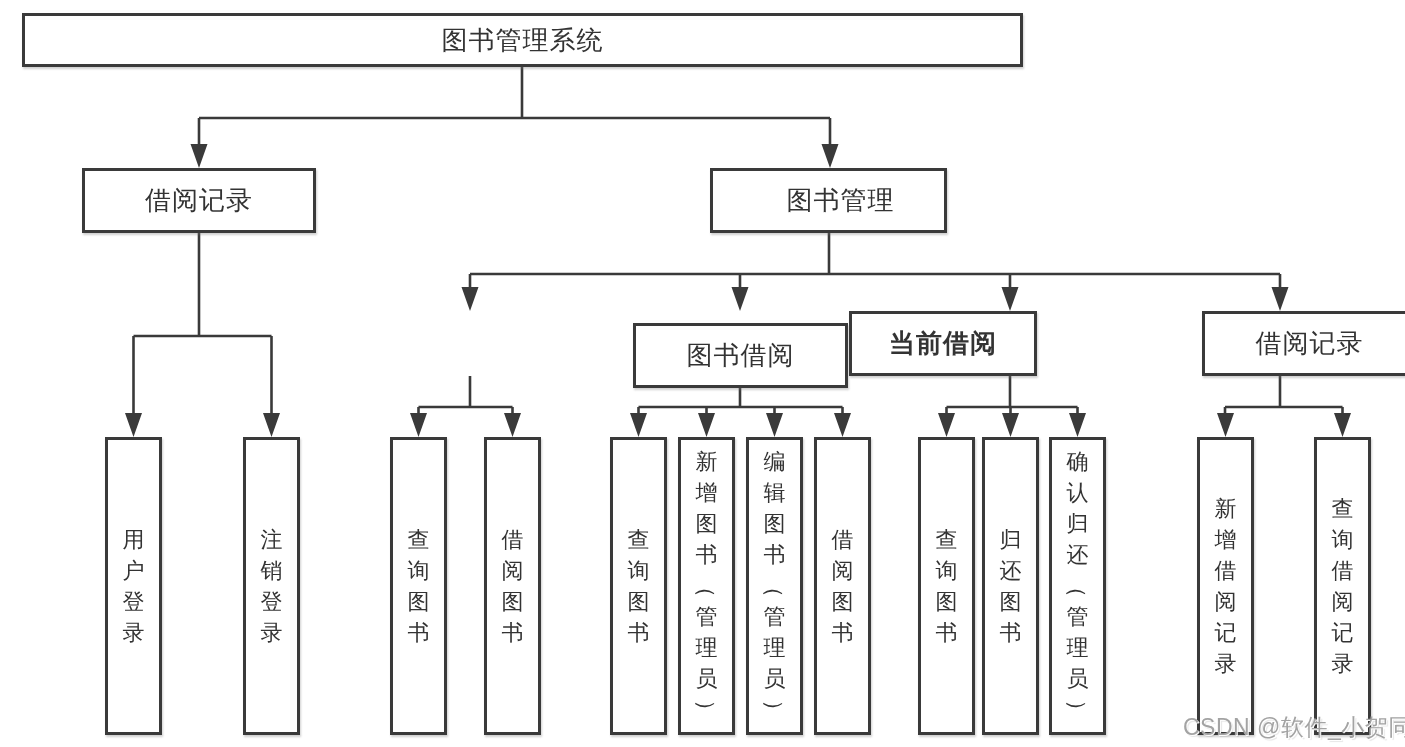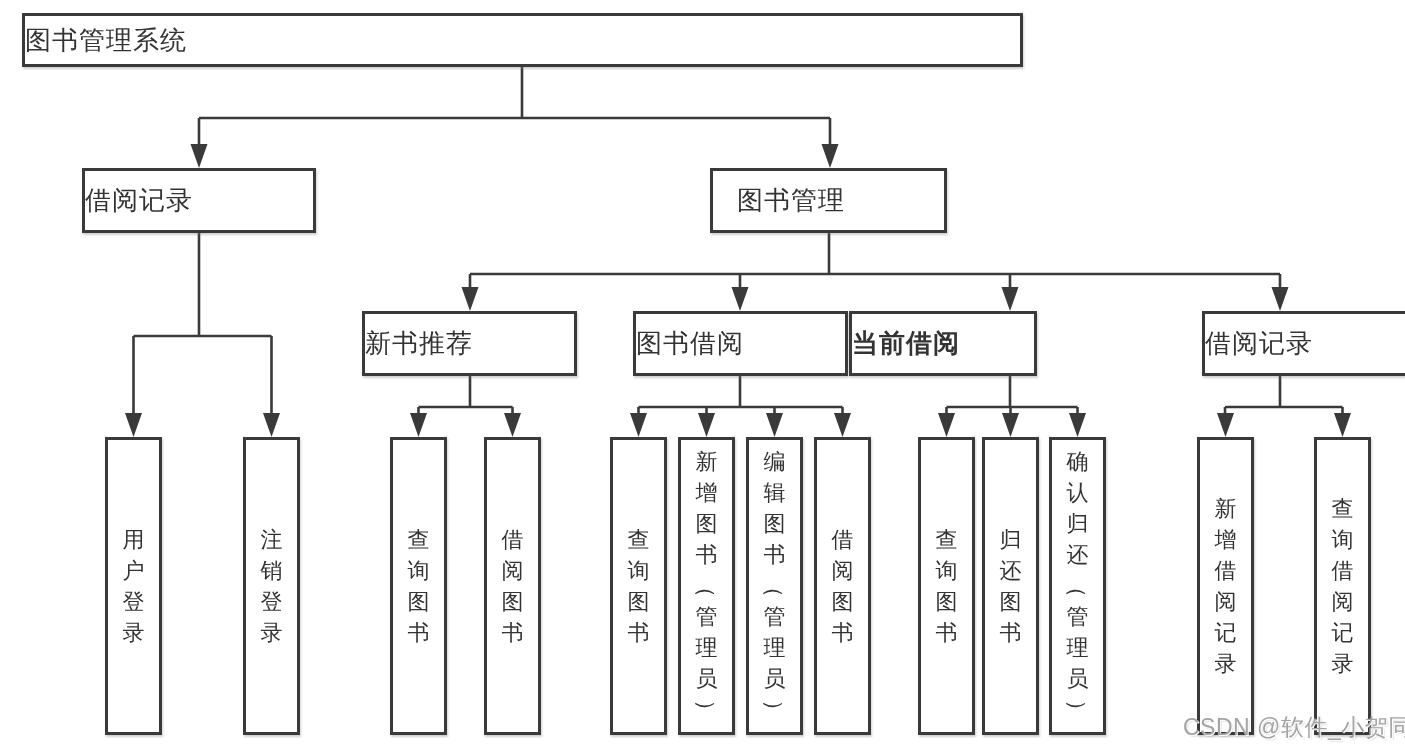--- a/index.html
+++ b/index.html
@@ -14,21 +14,21 @@
     font-family:"Liberation Sans","DejaVu Sans",sans-serif;overflow:hidden;
   }
   .connectors{position:absolute;left:0;top:0;width:1405px;height:747px;}
   .connectors .wire{fill:none;stroke:var(--line);stroke-width:2.6;}
   .connectors .head{fill:var(--line);stroke:none;}
   .nodebox{
     position:absolute;box-sizing:border-box;border:3px solid var(--line);
     background:#fff;color:var(--text);
     box-shadow:1px 2px 2px rgba(120,120,120,0.35);
   }
-  .hbox{display:flex;align-items:center;justify-content:flex-start;font-size:26px;letter-spacing:1px;}
+  .hbox{display:flex;align-items:center;justify-content:center;font-size:26px;letter-spacing:1px;}
   .vbox{
     width:57px;height:298px;display:flex;flex-direction:column;
     align-items:center;justify-content:center;font-size:22px;
   }
   .vchar{height:31px;width:100%;display:flex;align-items:center;justify-content:center;line-height:1;}
   .vchar.rot{transform:rotate(90deg);}
   .watermark{
     position:absolute;left:1183px;top:712px;z-index:5;
     font-size:23px;letter-spacing:0.5px;color:var(--watermark);
     text-shadow:1px 1px 0 rgba(255,255,255,0.95), 2px 2px 1px rgba(0,0,0,0.10);
@@ -101,24 +101,21 @@
     <span>图书管理系统</span>
   </div>
 
   <div class="nodebox hbox" style="left:82px;top:168px;width:234px;height:65px;">
     <span>借阅记录</span>
   </div>
   <div class="nodebox hbox" style="left:710px;top:168px;width:237px;height:65px;padding-left:24px;">
     <span>图书管理</span>
   </div>
 
-  <div class="nodebox hbox" style="left:362px;top:311px;width:215px;height:65px;">
-    <span>新书推荐</span>
-  </div>
-  <div class="nodebox hbox" style="left:633px;top:311px;width:215px;height:65px;">
+  <div class="nodebox hbox" style="left:633px;top:323px;width:215px;height:65px;">
     <span>图书借阅</span>
   </div>
   <div class="nodebox hbox" style="left:849px;top:311px;width:188px;height:65px;font-weight:bold;">
     <span>当前借阅</span>
   </div>
   <div class="nodebox hbox" style="left:1202px;top:311px;width:215px;height:65px;">
     <span>借阅记录</span>
   </div>
 
   <div class="nodebox vbox" style="left:105px;top:437px;">

